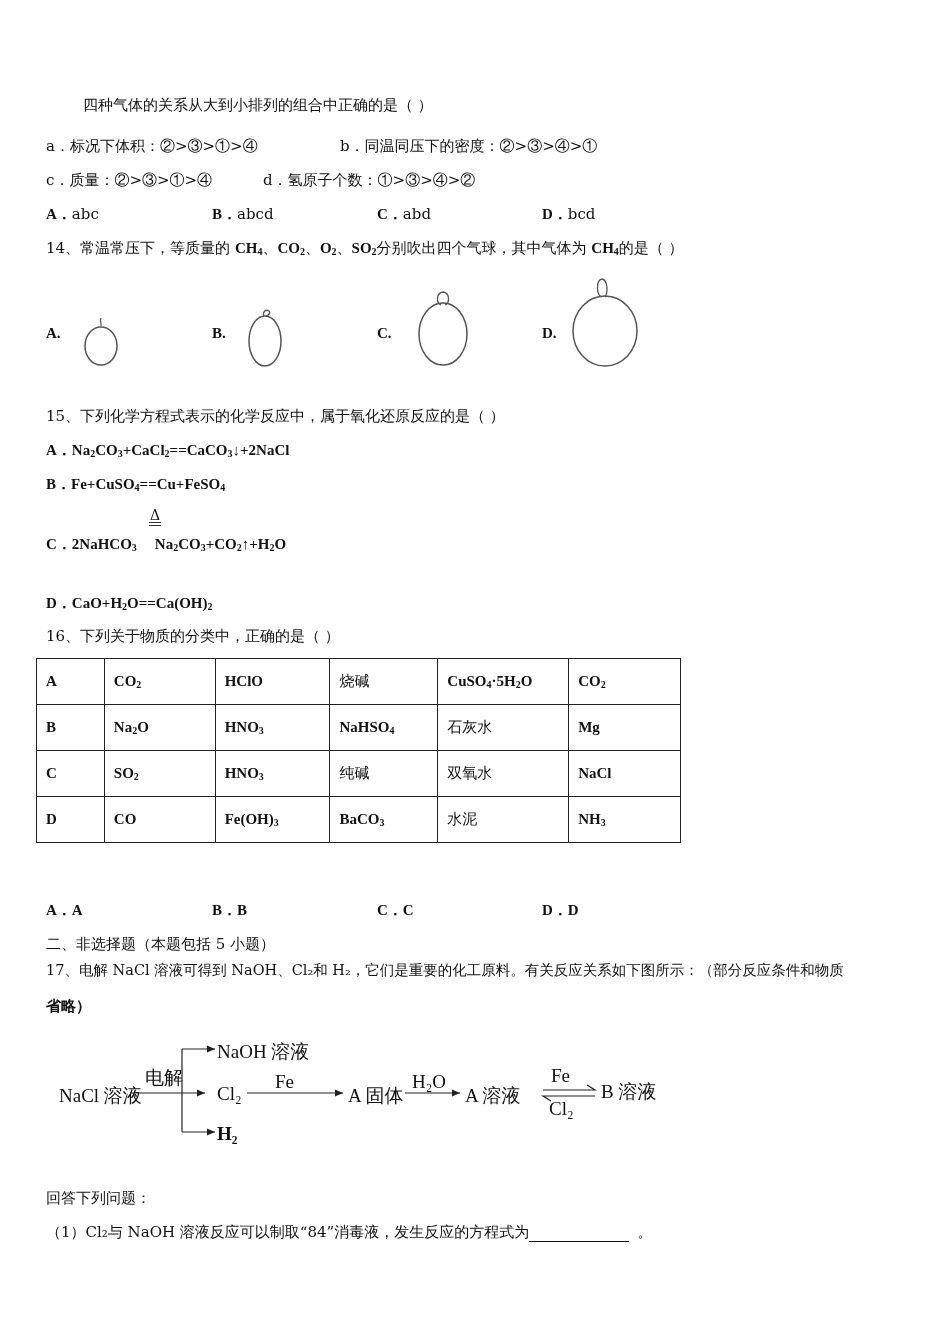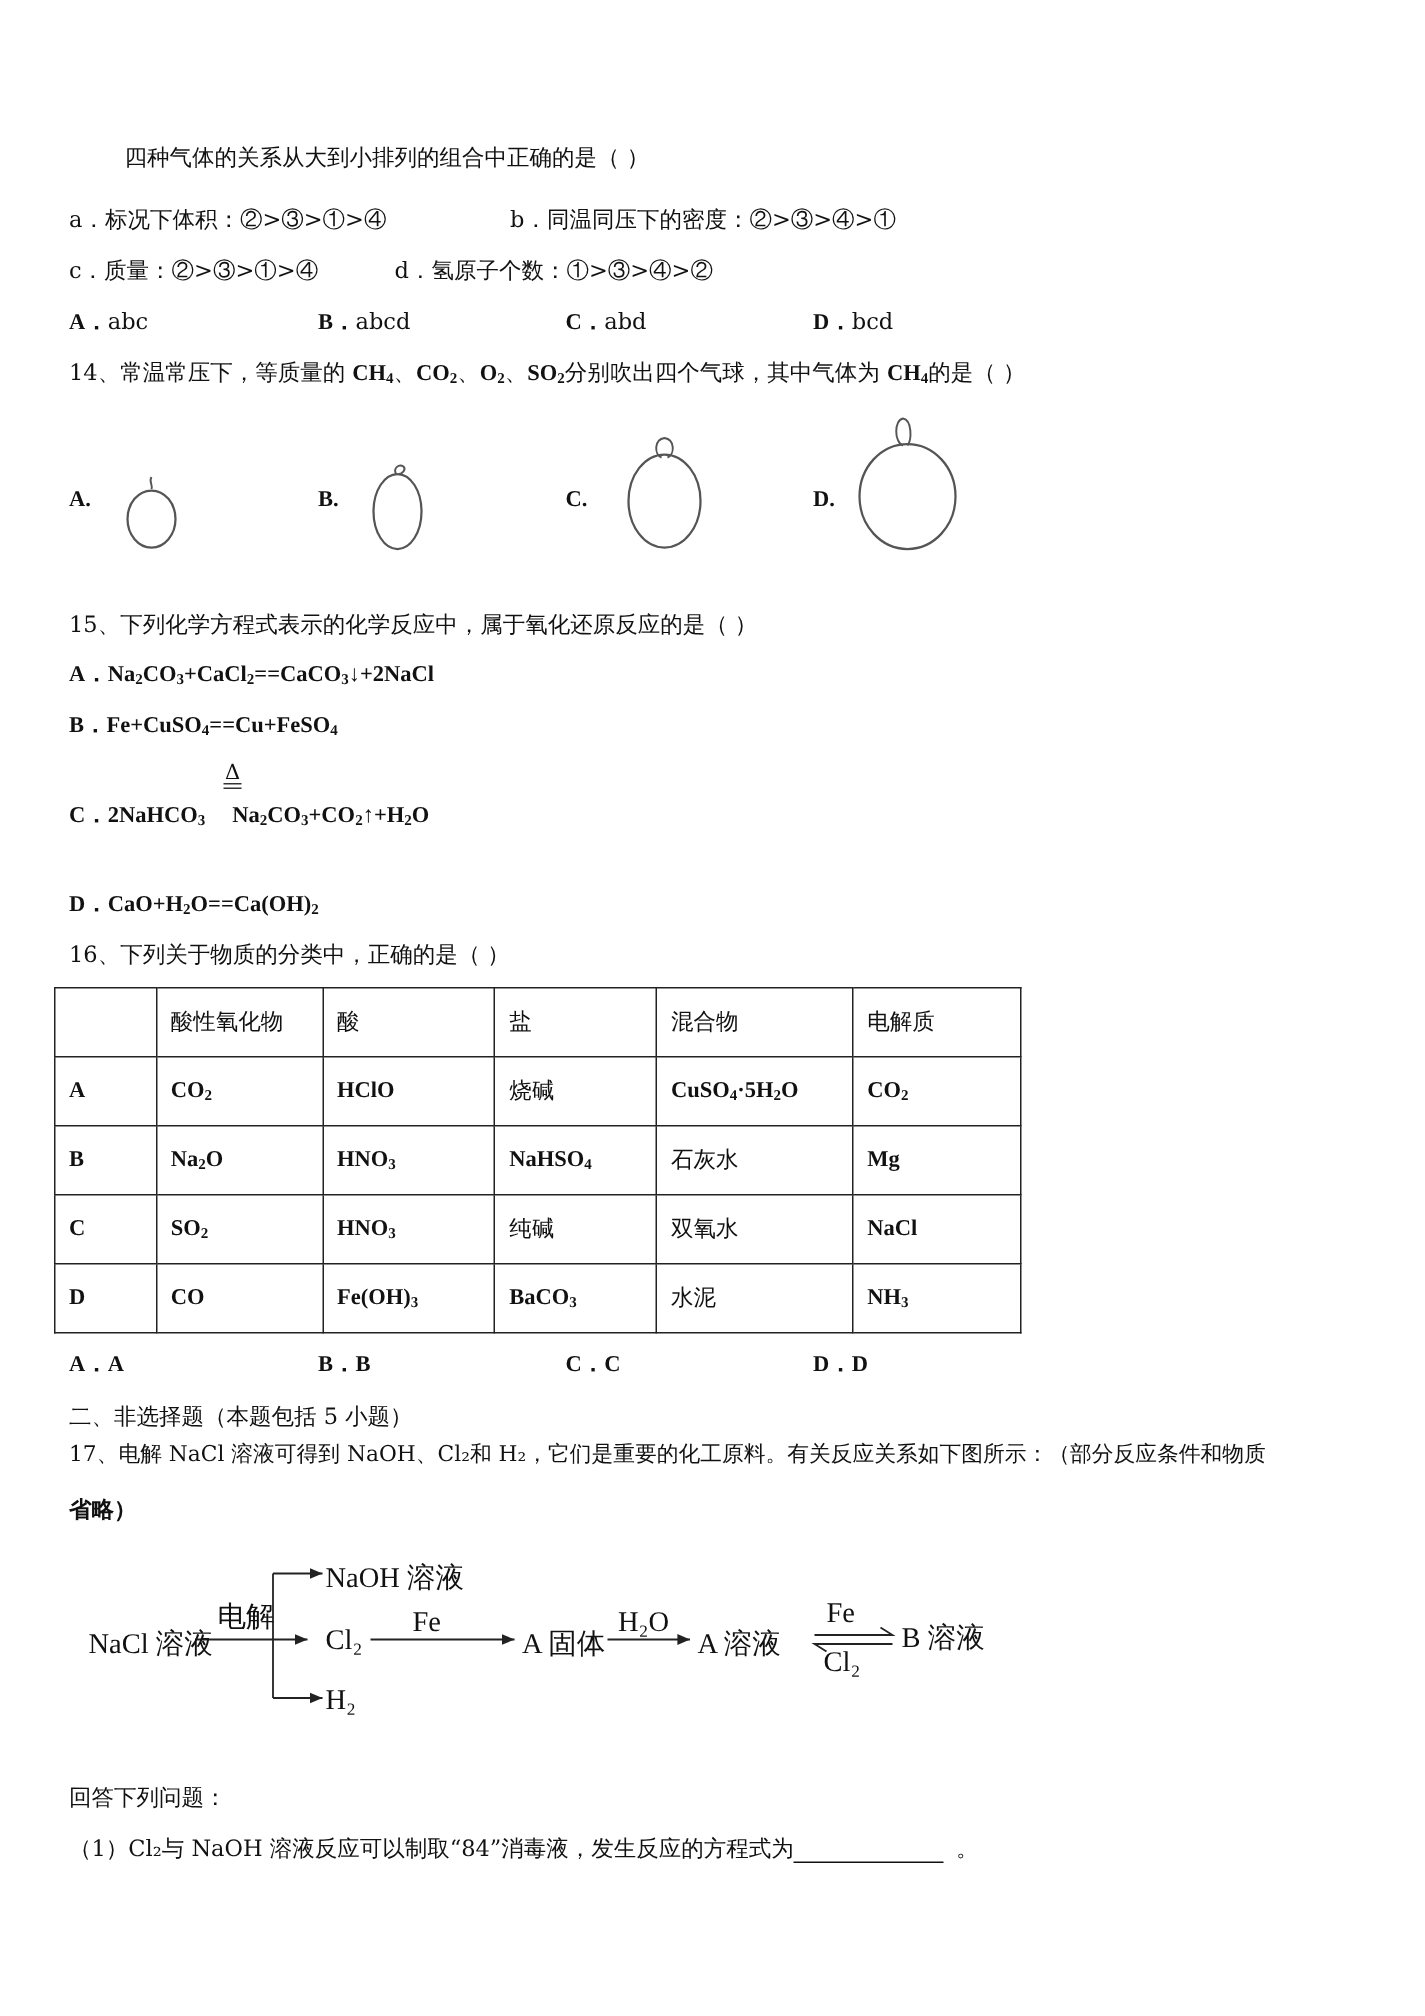--- a/index.html
+++ b/index.html
@@ -83,28 +83,20 @@
 <table class="cls">
   <colgroup>
       <col style="width:68px">
       <col style="width:111px">
       <col style="width:115px">
       <col style="width:108px">
       <col style="width:131px">
       <col style="width:112px">
     </colgroup>
   <tbody>
-      <tr>
-    <td></td>
-    <td>酸性氧化物</td>
-    <td>酸</td>
-    <td>盐</td>
-    <td>混合物</td>
-    <td>电解质</td>
-  </tr>
   <tr>
     <td class="f">A</td>
     <td class="f"><span>CO</span><sub>2</sub></td>
     <td class="f"><span>HClO</span></td>
     <td><span>烧碱</span></td>
     <td class="f"><span>CuSO</span><sub>4</sub><span>·5H</span><sub>2</sub><span>O</span></td>
     <td class="f"><span>CO</span><sub>2</sub></td>
   </tr>
   <tr>
     <td class="f">B</td>
@@ -155,21 +147,21 @@
     <line x1="127" y1="97" x2="160" y2="97" stroke="#222" stroke-width="1.2" marker-end="url(#ah)"></line>
     <line x1="192" y1="58" x2="288" y2="58" stroke="#222" stroke-width="1.2" marker-end="url(#ah)"></line>
     <line x1="350" y1="58" x2="405" y2="58" stroke="#222" stroke-width="1.2" marker-end="url(#ah)"></line>
     <path d="M488 55 L540 55 L532 50" stroke="#222" stroke-width="1.2" fill="none"></path>
     <path d="M540 61 L488 61 L496 66" stroke="#222" stroke-width="1.2" fill="none"></path>
   </svg>
   <span style="left:4px;top:48px;">NaCl 溶液</span>
   <span style="left:90px;top:30px;">电解</span>
   <span style="left:162px;top:4px;">NaOH 溶液</span>
   <span style="left:162px;top:48px;">Cl₂</span>
-  <span style="left:162px;top:88px;">H₂</span>
+  <span style="left:162px;top:88px;font-weight:bold;">H₂</span>
   <span style="left:220px;top:36px;">Fe</span>
   <span style="left:293px;top:48px;">A 固体</span>
   <span style="left:357px;top:36px;text-align:center;">H₂O</span>
   <span style="left:410px;top:48px;">A 溶液</span>
   <span style="left:496px;top:30px;">Fe</span>
   <span style="left:494px;top:63px;">Cl₂</span>
   <span style="left:546px;top:44px;">B 溶液</span>
 </div>
 
 <div class="ln" style="left:46px;top:1188px;">回答下列问题：</div>

